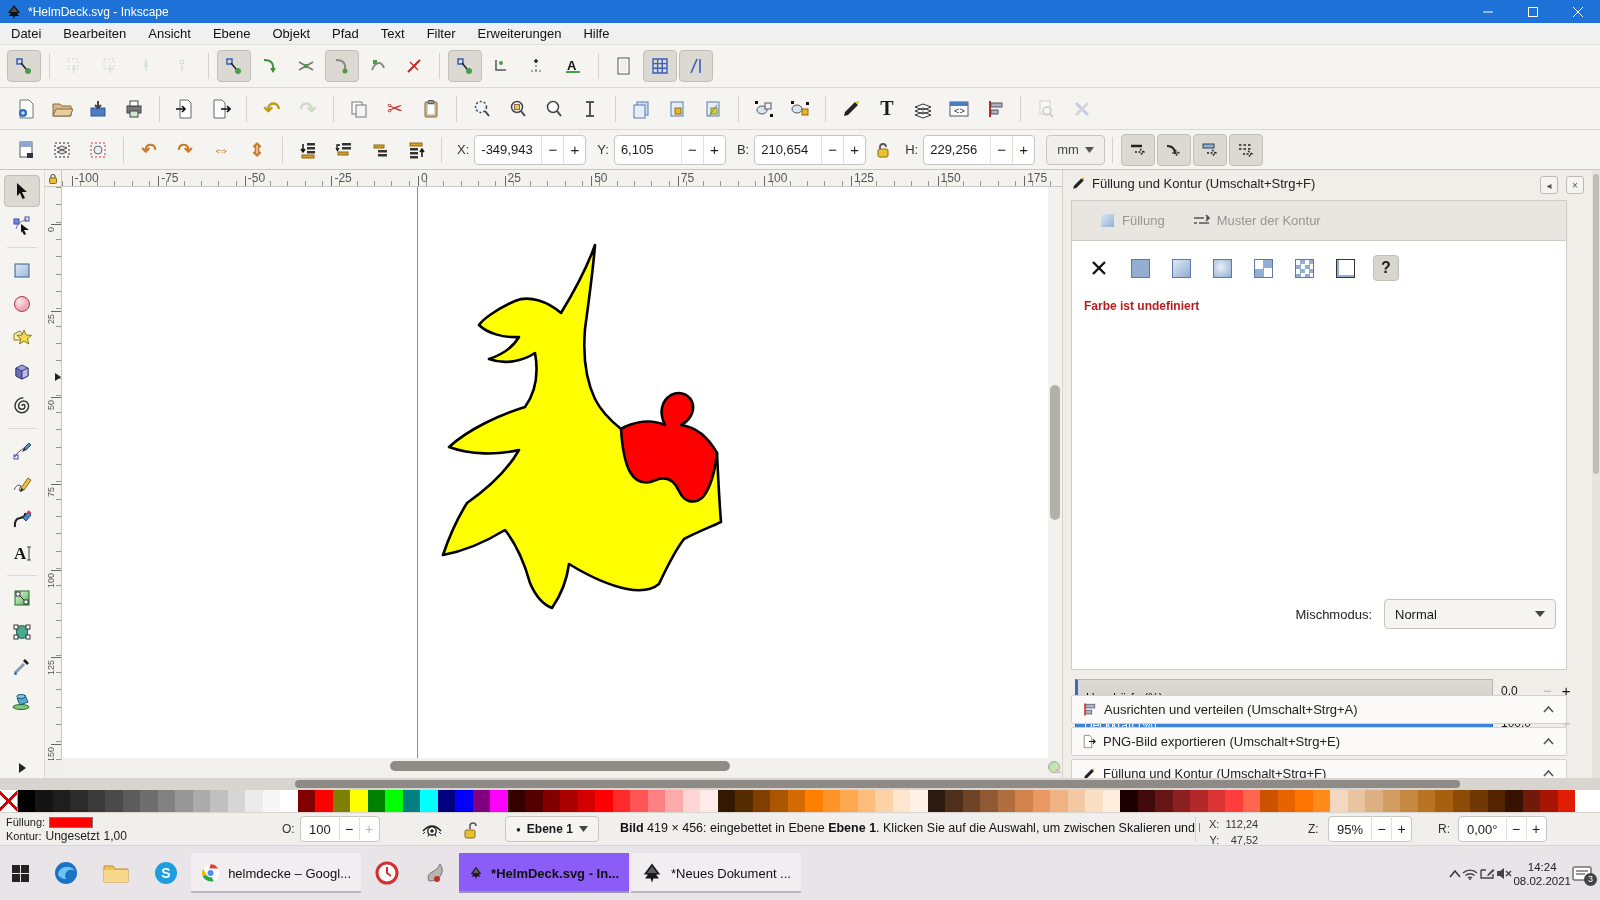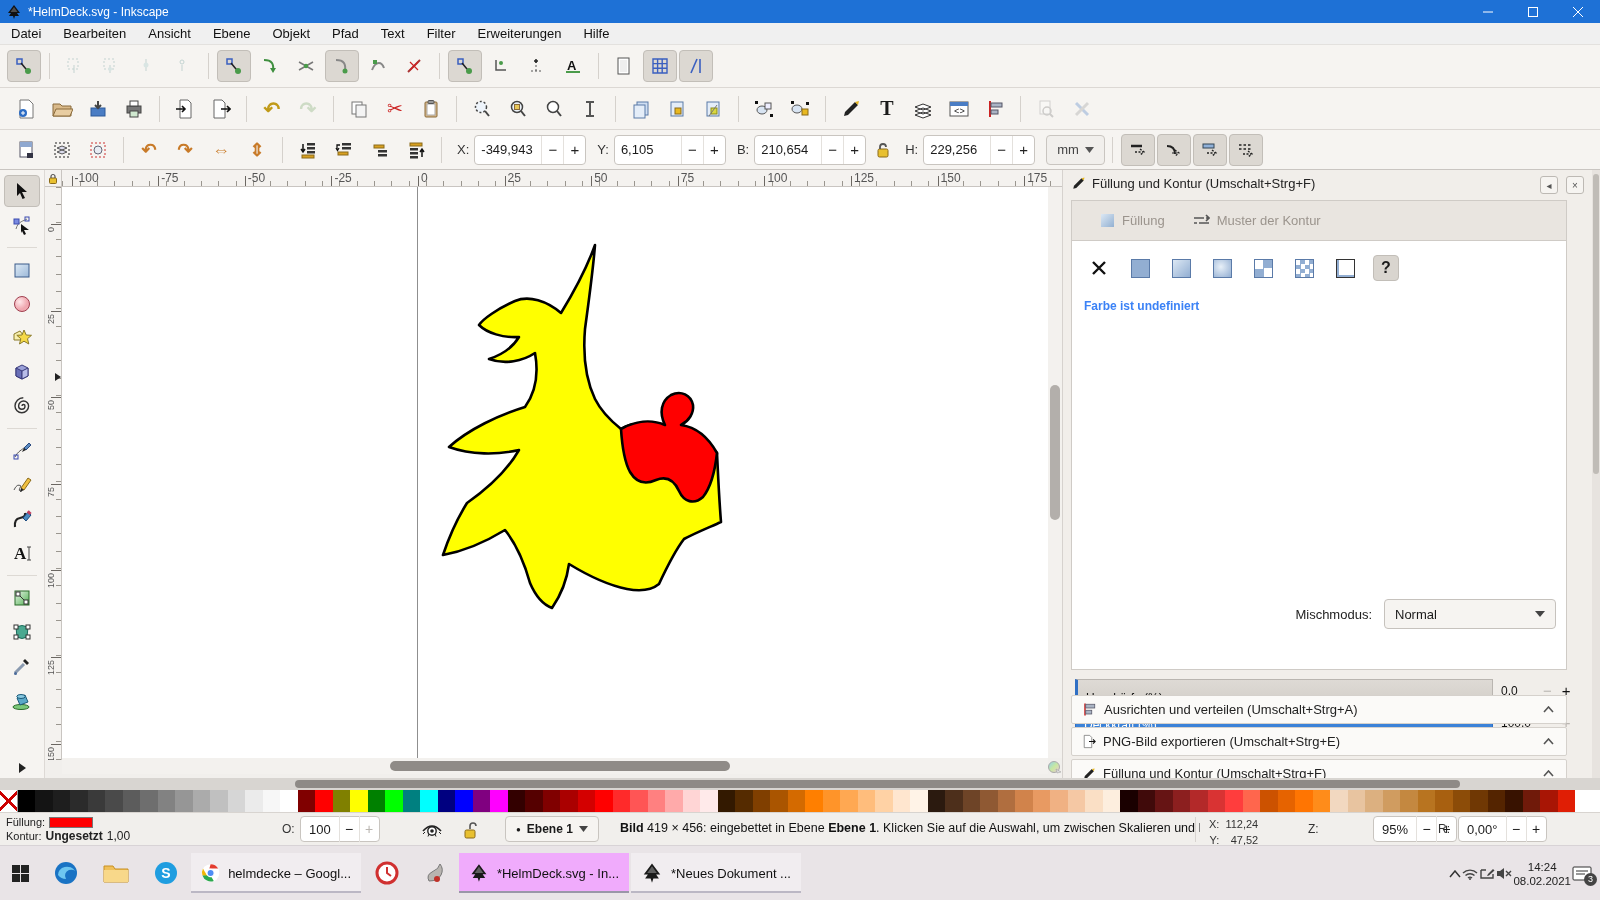--- a/index.html
+++ b/index.html
@@ -68,21 +68,21 @@
   .dock-hbtn { position:absolute; top:6px; width:18px; height:18px; border:1px solid #bdb9b4; border-radius:3px; background:#f6f4f1; display:flex; align-items:center; justify-content:center; font-size:10px; color:#555; }
   .panel { position:absolute; left:8px; top:30px; width:496px; height:470px; background:#fff; border:1px solid #cfcbc6; }
   .tabstrip { position:absolute; left:0; top:0; width:100%; height:40px; background:#e9e5e0; border-bottom:1px solid #cfcbc6; display:flex; align-items:stretch; padding-left:14px; }
   .tab { display:flex; align-items:center; gap:7px; padding:0 14px; font-size:13px; color:#9b948d; position:relative; }
   .tab.active { color:#111; font-weight:bold; }
   .tab.active .tab-underline { position:absolute; left:2px; right:2px; bottom:0; height:3px; background:#3584e4; }
   .painttype { position:absolute; left:14px; top:54px; display:flex; align-items:center; gap:15px; }
   .pt-btn { width:26px; height:26px; display:flex; align-items:center; justify-content:center; border-radius:4px; border:1px solid transparent; }
   .pt-btn.pressed { background:#d9d5cf; border-color:#c2beb8; }
   .pt-sq { width:19px; height:19px; border:1px solid #5a7aa8; }
-  .undef-msg { position:absolute; left:12px; top:98px; font-weight:bold; font-size:12px; color:#3b82f6; }
+  .undef-msg { position:absolute; left:12px; top:98px; font-weight:bold; font-size:12px; color:#b91c1c; }
   .blendrow { position:absolute; right:10px; top:398px; display:flex; align-items:center; gap:12px; }
   .blendrow .lbl { font-size:13px; color:#222; }
   .dropdown { width:172px; height:30px; border:1px solid #c6c2bd; border-radius:4px; background:#f6f4f1; display:flex; align-items:center; justify-content:space-between; padding:0 10px; font-size:13px; }
   .sliderzone { position:absolute; left:8px; top:508px; width:524px; }
   .slider-row { position:relative; height:30px; margin-bottom:2px; }
   .slider-bar { position:absolute; left:4px; top:1px; width:418px; height:27px; border:1px solid #b9b5b0; display:flex; align-items:center; padding-left:8px; font-size:12px; }
   .slider-bar.gray { background:linear-gradient(#dedad5,#d2cec8); color:#111; border-left:3px solid #2f6fc4;align-items:flex-end; }
   .slider-bar.blue { background:#3b82d8; color:#fff; border-color:#2f6fc4; }
   .slider-val { position:absolute; left:430px; top:6px; font-size:12px; color:#111; }
   .slider-btns { position:absolute; left:472px; top:4px; display:flex; gap:10px; font-size:15px; }
@@ -100,38 +100,38 @@
   .swatch.none { background:
       linear-gradient(45deg, transparent 45%, #c00 45%, #c00 55%, transparent 55%),
       linear-gradient(-45deg, transparent 45%, #c00 45%, #c00 55%, transparent 55%), #fff;
       border-right:1px solid #999; }
 
   
   .statusbar { position:absolute; left:0; top:812px; width:1600px; height:33px; background:#f1efec; border-top:1px solid #d8d4d0; font-size:11px; }
   .fs-ind { position:absolute; left:6px; top:2px; line-height:14px; color:#222; }
   .fs-ind .row { display:flex; align-items:center; gap:4px; }
   .fill-swatch { width:44px; height:11px; background:#f00; border:1px solid #777; }
-  .stroke-val { font-weight:bold; font-size:12px; }
+  .stroke-val { font-weight:normal; font-size:12px; }
   .sb-spin { position:absolute; left:300px; top:3px; display:flex; align-items:center; height:26px; background:#fff; border:1px solid #c9c5c0; border-radius:4px; }
   .sb-spin .val { padding:0 8px; font-size:13px; }
   .sb-spin .sbtn { width:20px; text-align:center; font-size:14px; border-left:1px solid #e4e1dd; height:26px; line-height:26px;}
   .olabel { position:absolute; left:282px; top:9px; font-size:12px; color:#333; }
   .sb-icon { position:absolute; top:5px; width:24px; height:24px; display:flex; align-items:center; justify-content:center; }
   .layerbtn { position:absolute; left:505px; top:3px; height:26px; background:#f6f4f1; border:1px solid #c9c5c0; border-radius:4px; display:flex; align-items:center; gap:6px; padding:0 10px; font-size:12px; font-weight:bold; }
   .sb-msg { position:absolute; left:620px; top:8px; font-size:12.5px; color:#111; white-space:nowrap; max-width:580px; overflow:hidden; }
   .sb-xy { position:absolute; left:1205px; top:2px; font-size:11px; color:#333; line-height:14px; }
   .sb-xy td { padding:0 2px; text-align:right; }
   .zr-label { position:absolute; top:9px; font-size:12px; color:#333; }
   .statusbar .sep { position:absolute; top:4px; width:1px; height:25px; background:#d8d4d0; }
 
   
   .taskbar { position:absolute; left:0; top:845px; width:1600px; height:55px; background:#e9e4e7; border-top:1px solid #d8d3d6; display:flex; align-items:center; }
   .tk-btn { height:40px; display:flex; align-items:center; justify-content:center; padding:0 12px; }
   .tk-app { height:40px; display:flex; align-items:center; gap:8px; padding:0 10px; margin-right:2px; font-size:13px; color:#111; max-width:170px; white-space:nowrap; overflow:hidden; }
-  .tk-app.lit { background:#f0abfc; box-shadow:inset 0 -2px 0 #9a96a8; }
+  .tk-app.lit { background:#8b5cf6; box-shadow:inset 0 -2px 0 #9a96a8;font-weight:bold; }
   .tk-app.lit2 { background:#f1edf0; box-shadow:inset 0 -2px 0 #bbb7c4; }
   .tray { position:absolute; right:8px; top:0; height:55px; display:flex; align-items:center; gap:1px; }
   .tray .clock { text-align:center; font-size:11.5px; line-height:14px; color:#222; }
   .badge { position:absolute; right:-5px; bottom:-4px; width:13px; height:13px; border-radius:50%; background:#444; color:#fff; font-size:9px; display:flex; align-items:center; justify-content:center; }
 
   svg { display:block; }
 </style>
 </head>
 <body>
 
@@ -1103,21 +1103,21 @@
             <td>X:</td>
             <td>112,24</td>
           </tr>
       <tr>
             <td>Y:</td>
             <td>47,52</td>
           </tr>
     </tbody>
       </table>
     <span class="zr-label" style="left:1308px;">Z:</span>
-    <div class="sb-spin" style="left:1328px; position:absolute;margin-left:45px;">
+    <div class="sb-spin" style="left:1328px; position:absolute;">
       <span class="val">95%</span>
       <span class="sbtn">−</span>
         <span class="sbtn">+</span>
     </div>
     <span class="zr-label" style="left:1438px;">R:</span>
     <div class="sb-spin" style="left:1458px; position:absolute;justify-content:center;">
       <span class="val">0,00°</span>
       <span class="sbtn">−</span>
         <span class="sbtn">+</span>
     </div>

